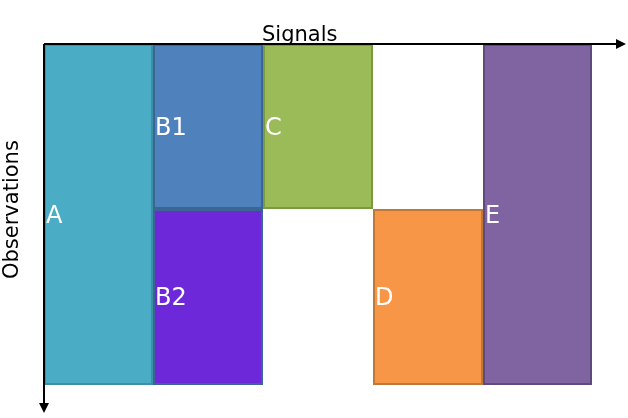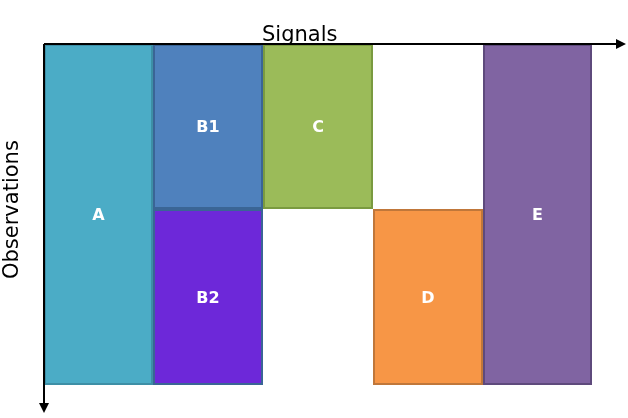--- a/index.html
+++ b/index.html
@@ -1,17 +1,17 @@
 <!DOCTYPE html>
 <html><head>
 <meta charset="utf-8">
 <style>
   html,body{margin:0;padding:0;background:#fff;}
   body{width:628px;height:418px;position:relative;overflow:hidden;font-family:"DejaVu Sans","Liberation Sans",sans-serif;}
-  .block{position:absolute;box-sizing:border-box;color:#fff;font-size:16px;display:flex;align-items:center;justify-content:center;font-weight:bold;}
+  .block{position:absolute;box-sizing:border-box;color:#fff;font-size:24px;display:flex;align-items:center;justify-content:flex-start;}
   .axis-title{position:absolute;color:#000;font-size:21px;}
   svg{position:absolute;left:0;top:0;}
 </style>
 </head>
 <body>
 
 <div class="axis-title" style="left:262px;top:12px;margin-top:10px;">Signals</div>
 <div class="axis-title" style="left:-54px;top:202px;transform:rotate(-90deg);transform-origin:center;width:130px;text-align:center;">Observations</div>
 
 <div id="blocks">

